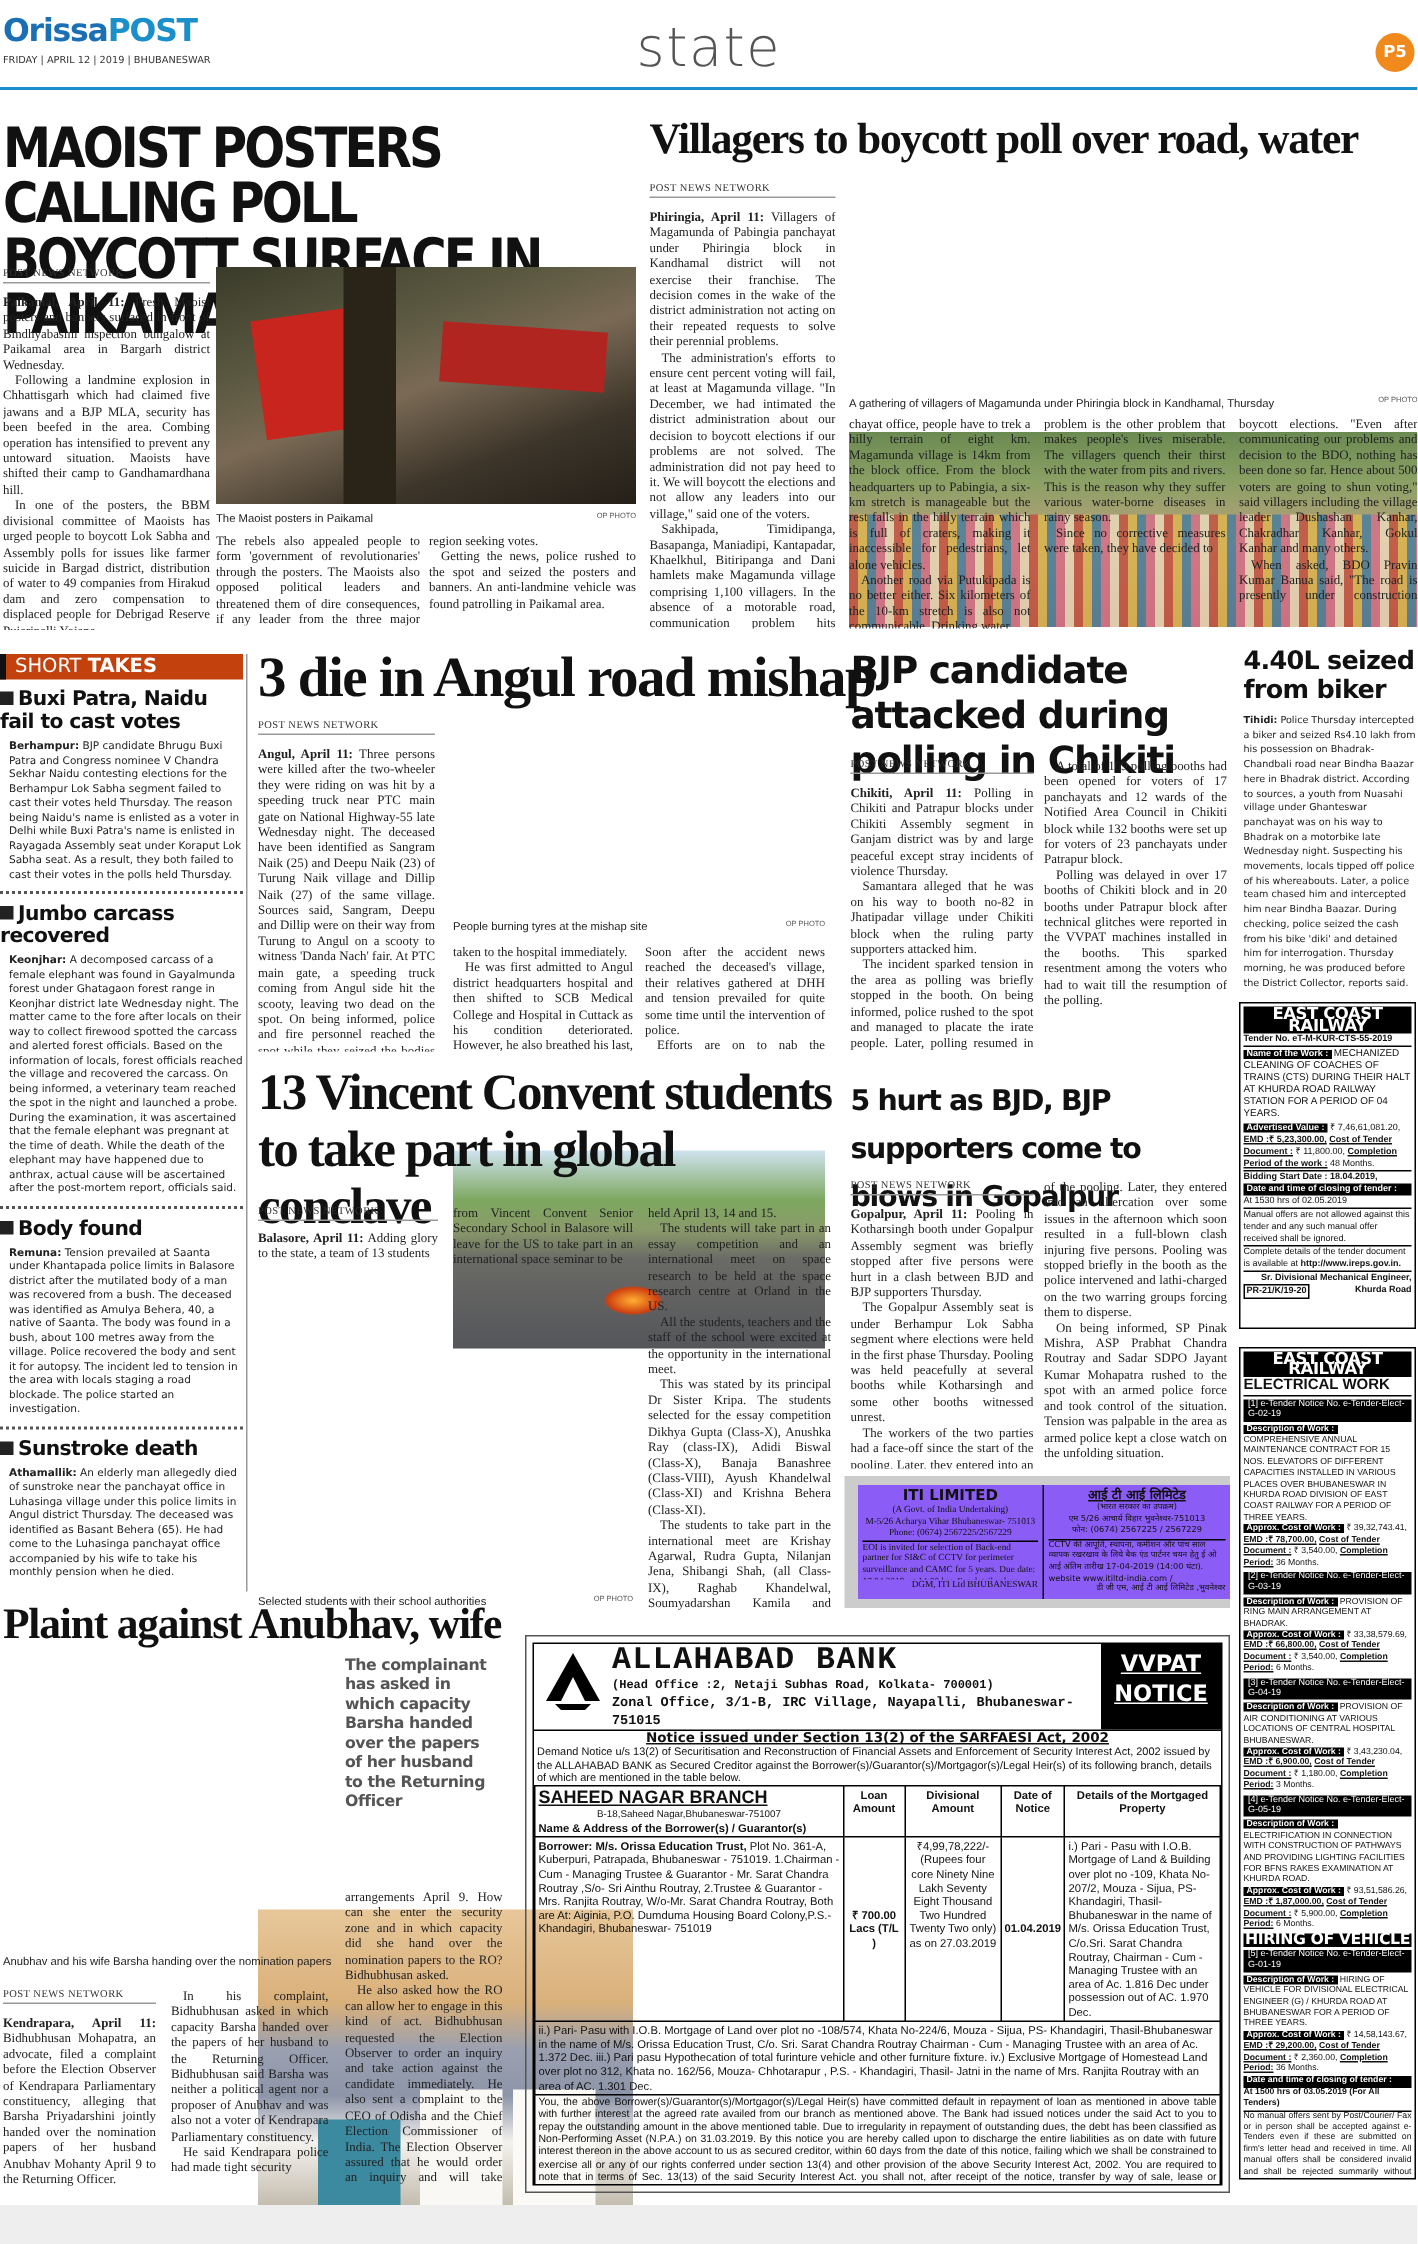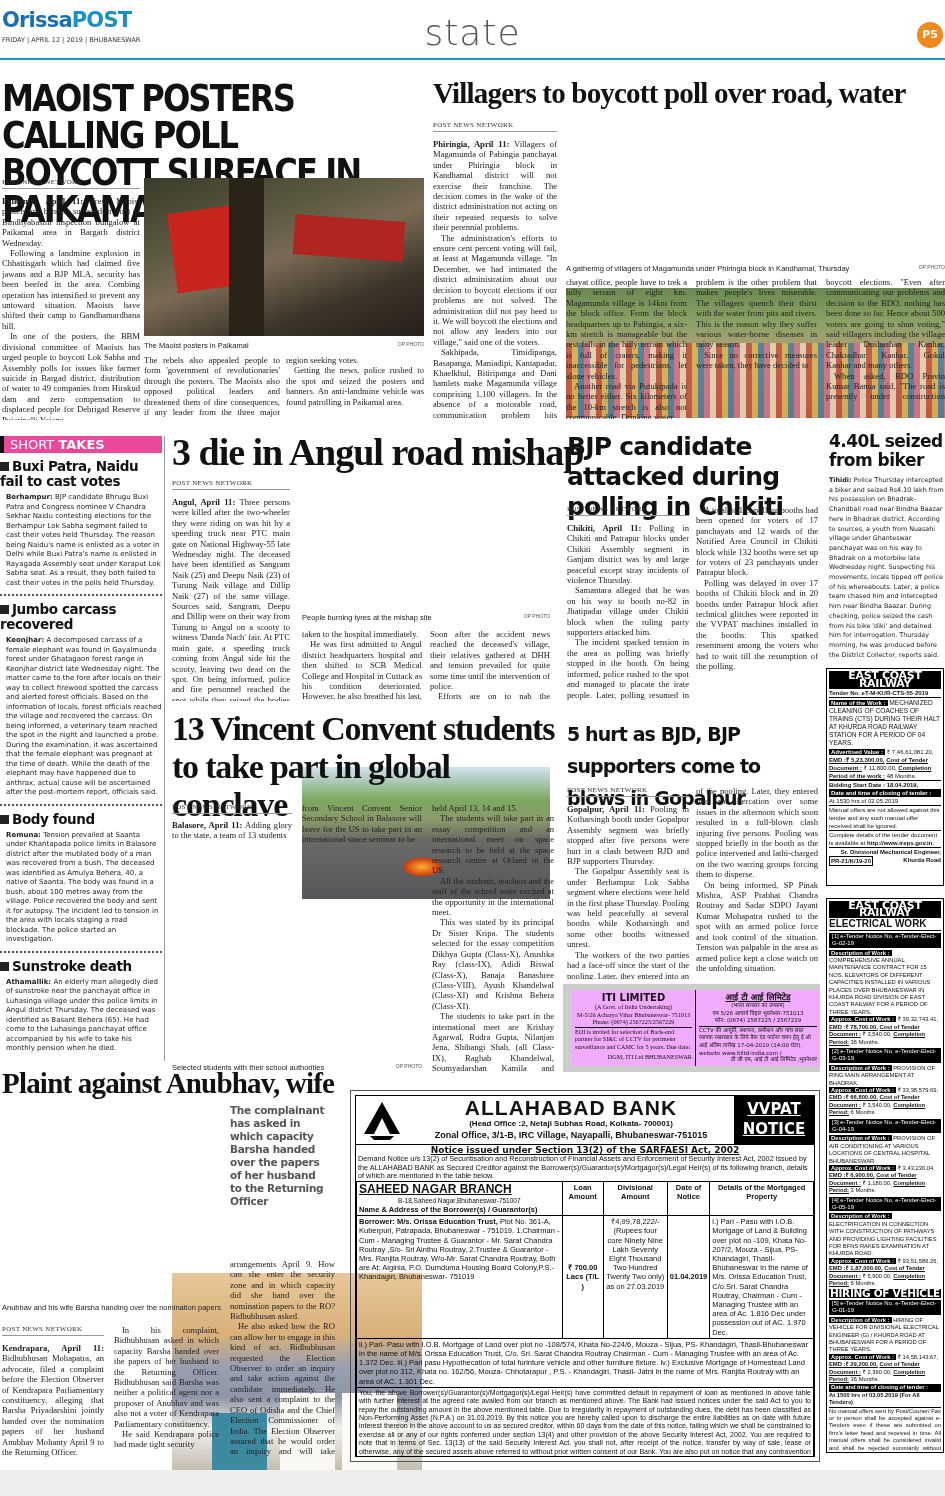--- a/index.html
+++ b/index.html
@@ -94,21 +94,21 @@
     <p class="first">problem is the other problem that makes people's lives miserable. The villagers quench their thirst with the water from pits and rivers. This is the reason why they suffer various water-borne diseases in rainy season.</p>
     <p>Since no corrective measures were taken, they have decided to</p>
   </div>
   <div class="abs body-txt" style="left:826px;top:277px;width:119px;height:125px;overflow:hidden">
     <p class="first">boycott elections. "Even after communicating our problems and decision to the BDO, nothing has been done so far. Hence about 500 voters are going to shun voting," said villagers including the village leader Dushashan Kanhar, Chakradhar Kanhar, Gokul Kanhar and many others.</p>
     <p>When asked, BDO Pravin Kumar Banua said, "The road is presently under construction under the Pradhan Mantri Gram Sarak Yojana."</p>
   </div>
 </article>
 
 <aside class="abs" style="left:0;top:436px;width:162px">
-  <div style="background:#ec4899;color:#fff;font-family:'DejaVu Sans',sans-serif;font-size:13px;padding:1px 6px;border-left:4px solid #111">
+  <div style="background:#c2410c;color:#fff;font-family:'DejaVu Sans',sans-serif;font-size:13px;padding:1px 6px;border-left:4px solid #111">
     <span>SHORT </span><b>TAKES</b>
   </div>
   <div style="margin-top:6px">
     <div class="st-head">Buxi Patra, Naidu fail to cast votes</div>
     <div class="st-body"><b>Berhampur:</b> <span>BJP candidate Bhrugu Buxi Patra and Congress nominee V Chandra Sekhar Naidu contesting elections for the Berhampur Lok Sabha segment failed to cast their votes held Thursday. The reason being Naidu's name is enlisted as a voter in Delhi while Buxi Patra's name is enlisted in Rayagada Assembly seat under Koraput Lok Sabha seat. As a result, they both failed to cast their votes in the polls held Thursday.</span></div>
   </div>
   <div class="dots"></div>
   <div>
     <div class="st-head">Jumbo carcass recovered</div>
     <div class="st-body"><b>Keonjhar:</b> <span>A decomposed carcass of a female elephant was found in Gayalmunda forest under Ghatagaon forest range in Keonjhar district late Wednesday night. The matter came to the fore after locals on their way to collect firewood spotted the carcass and alerted forest officials. Based on the information of locals, forest officials reached the village and recovered the carcass. On being informed, a veterinary team reached the spot in the night and launched a probe. During the examination, it was ascertained that the female elephant was pregnant at the time of death. While the death of the elephant may have happened due to anthrax, actual cause will be ascertained after the post-mortem report, officials said.</span></div>
@@ -213,21 +213,21 @@
     <p>The Gopalpur Assembly seat is under Berhampur Lok Sabha segment where elections were held in the first phase Thursday. Pooling was held peacefully at several booths while Kotharsingh and some other booths witnessed unrest.</p>
     <p>The workers of the two parties had a face-off since the start of the pooling. Later, they entered into an altercation over some issues in the afternoon which soon resulted in a full-blown clash injuring five persons. Pooling was stopped briefly in the booth as the police intervened and lathi-charged on the two warring groups forcing them to disperse.</p>
   </div>
   <div class="abs body-txt" style="left:696px;top:786px;width:122px;height:192px;overflow:hidden">
     <p class="first">of the pooling. Later, they entered into an altercation over some issues in the afternoon which soon resulted in a full-blown clash injuring five persons. Pooling was stopped briefly in the booth as the police intervened and lathi-charged on the two warring groups forcing them to disperse.</p>
     <p>On being informed, SP Pinak Mishra, ASP Prabhat Chandra Routray and Sadar SDPO Jayant Kumar Mohapatra rushed to the spot with an armed police force and took control of the situation. Tension was palpable in the area as armed police kept a close watch on the unfolding situation.</p>
   </div>
 </article>
 
 <section class="abs" style="left:563px;top:984px;width:257px;height:88px;background:#ccc;padding:6px 0 6px 9px">
-  <div style="background:#f0abfc;display:flex;height:100%;font-family:'Liberation Serif',serif;font-size:6.2px;line-height:7.6px">
+  <div style="background:#8b5cf6;display:flex;height:100%;font-family:'Liberation Serif',serif;font-size:6.2px;line-height:7.6px">
     <div style="width:50%;padding:2px 3px;border-right:1px solid #000;text-align:center">
       <div style="font-family:'DejaVu Sans',sans-serif;font-weight:bold;font-size:10px;line-height:11px">ITI LIMITED</div>
       <div>(A Govt. of India Undertaking)</div>
       <div>M-5/26 Acharya Vihar Bhubaneswar- 751013</div>
       <div>Phone: (0674) 2567225/2567229</div>
       <div style="text-align:left;border-top:1px solid #000;margin-top:1px;height:26px;overflow:hidden">EOI is invited for selection of Back-end partner for SI&amp;C of CCTV for perimeter surveillance and CAMC for 5 years. Due date: 17.04.2019, at 14:00 hrs. For details please visit the website www.itiltd-india.com / www.eprocure.gov.in</div>
       <div style="text-align:right">DGM, ITI Ltd BHUBANESWAR</div>
     </div>
     <div style="width:50%;padding:2px 3px;text-align:center;font-family:'DejaVu Sans',sans-serif;font-size:5.5px">
       <div style="font-weight:bold;font-size:8.5px;line-height:10px;text-decoration:underline">आई टी आई लिमिटेड</div>
@@ -322,21 +322,21 @@
 
 <section class="abs" style="left:350px;top:1090px;width:470px;height:372px;border:1px solid #555;padding:4px">
   <div style="border:1px solid #000;height:100%;overflow:hidden">
     <div style="display:flex;border-bottom:1px solid #000">
       <div style="width:52px;height:48px;position:relative">
         <svg width="52" height="48" viewBox="0 0 52 48">
             <path d="M26 6 L44 38 L34 38 L26 22 L18 38 L8 38 Z" fill="#000"></path>
             <path d="M14 40 L38 40 L34 44 L18 44 Z" fill="#000"></path>
           </svg>
       </div>
-      <div style="flex:1;text-align:center;font-family:Liberation Sans, sans-serif">
+      <div style="flex:1;text-align:left;font-family:Liberation Mono, monospace">
         <div style="font-weight:bold;font-size:21px;line-height:23px;letter-spacing:1px">ALLAHABAD BANK</div>
         <div style="font-weight:bold;font-size:8px;line-height:10px">(Head Office :2, Netaji Subhas Road, Kolkata- 700001)</div>
         <div style="font-weight:bold;font-size:9px;line-height:12px">Zonal Office, 3/1-B, IRC Village, Nayapalli, Bhubaneswar-751015</div>
       </div>
       <div style="width:80px;background:#000;color:#fff;text-align:center;font-family:'DejaVu Sans',sans-serif;font-weight:bold;font-size:15px;line-height:20px;padding-top:3px">
         <div style="text-decoration:underline">VVPAT</div>
         <div style="text-decoration:underline">NOTICE</div>
       </div>
     </div>
     <div style="text-align:center;font-family:'DejaVu Sans',sans-serif;font-weight:bold;font-size:9px;text-decoration:underline">Notice issued under Section 13(2) of the SARFAESI Act, 2002</div>

